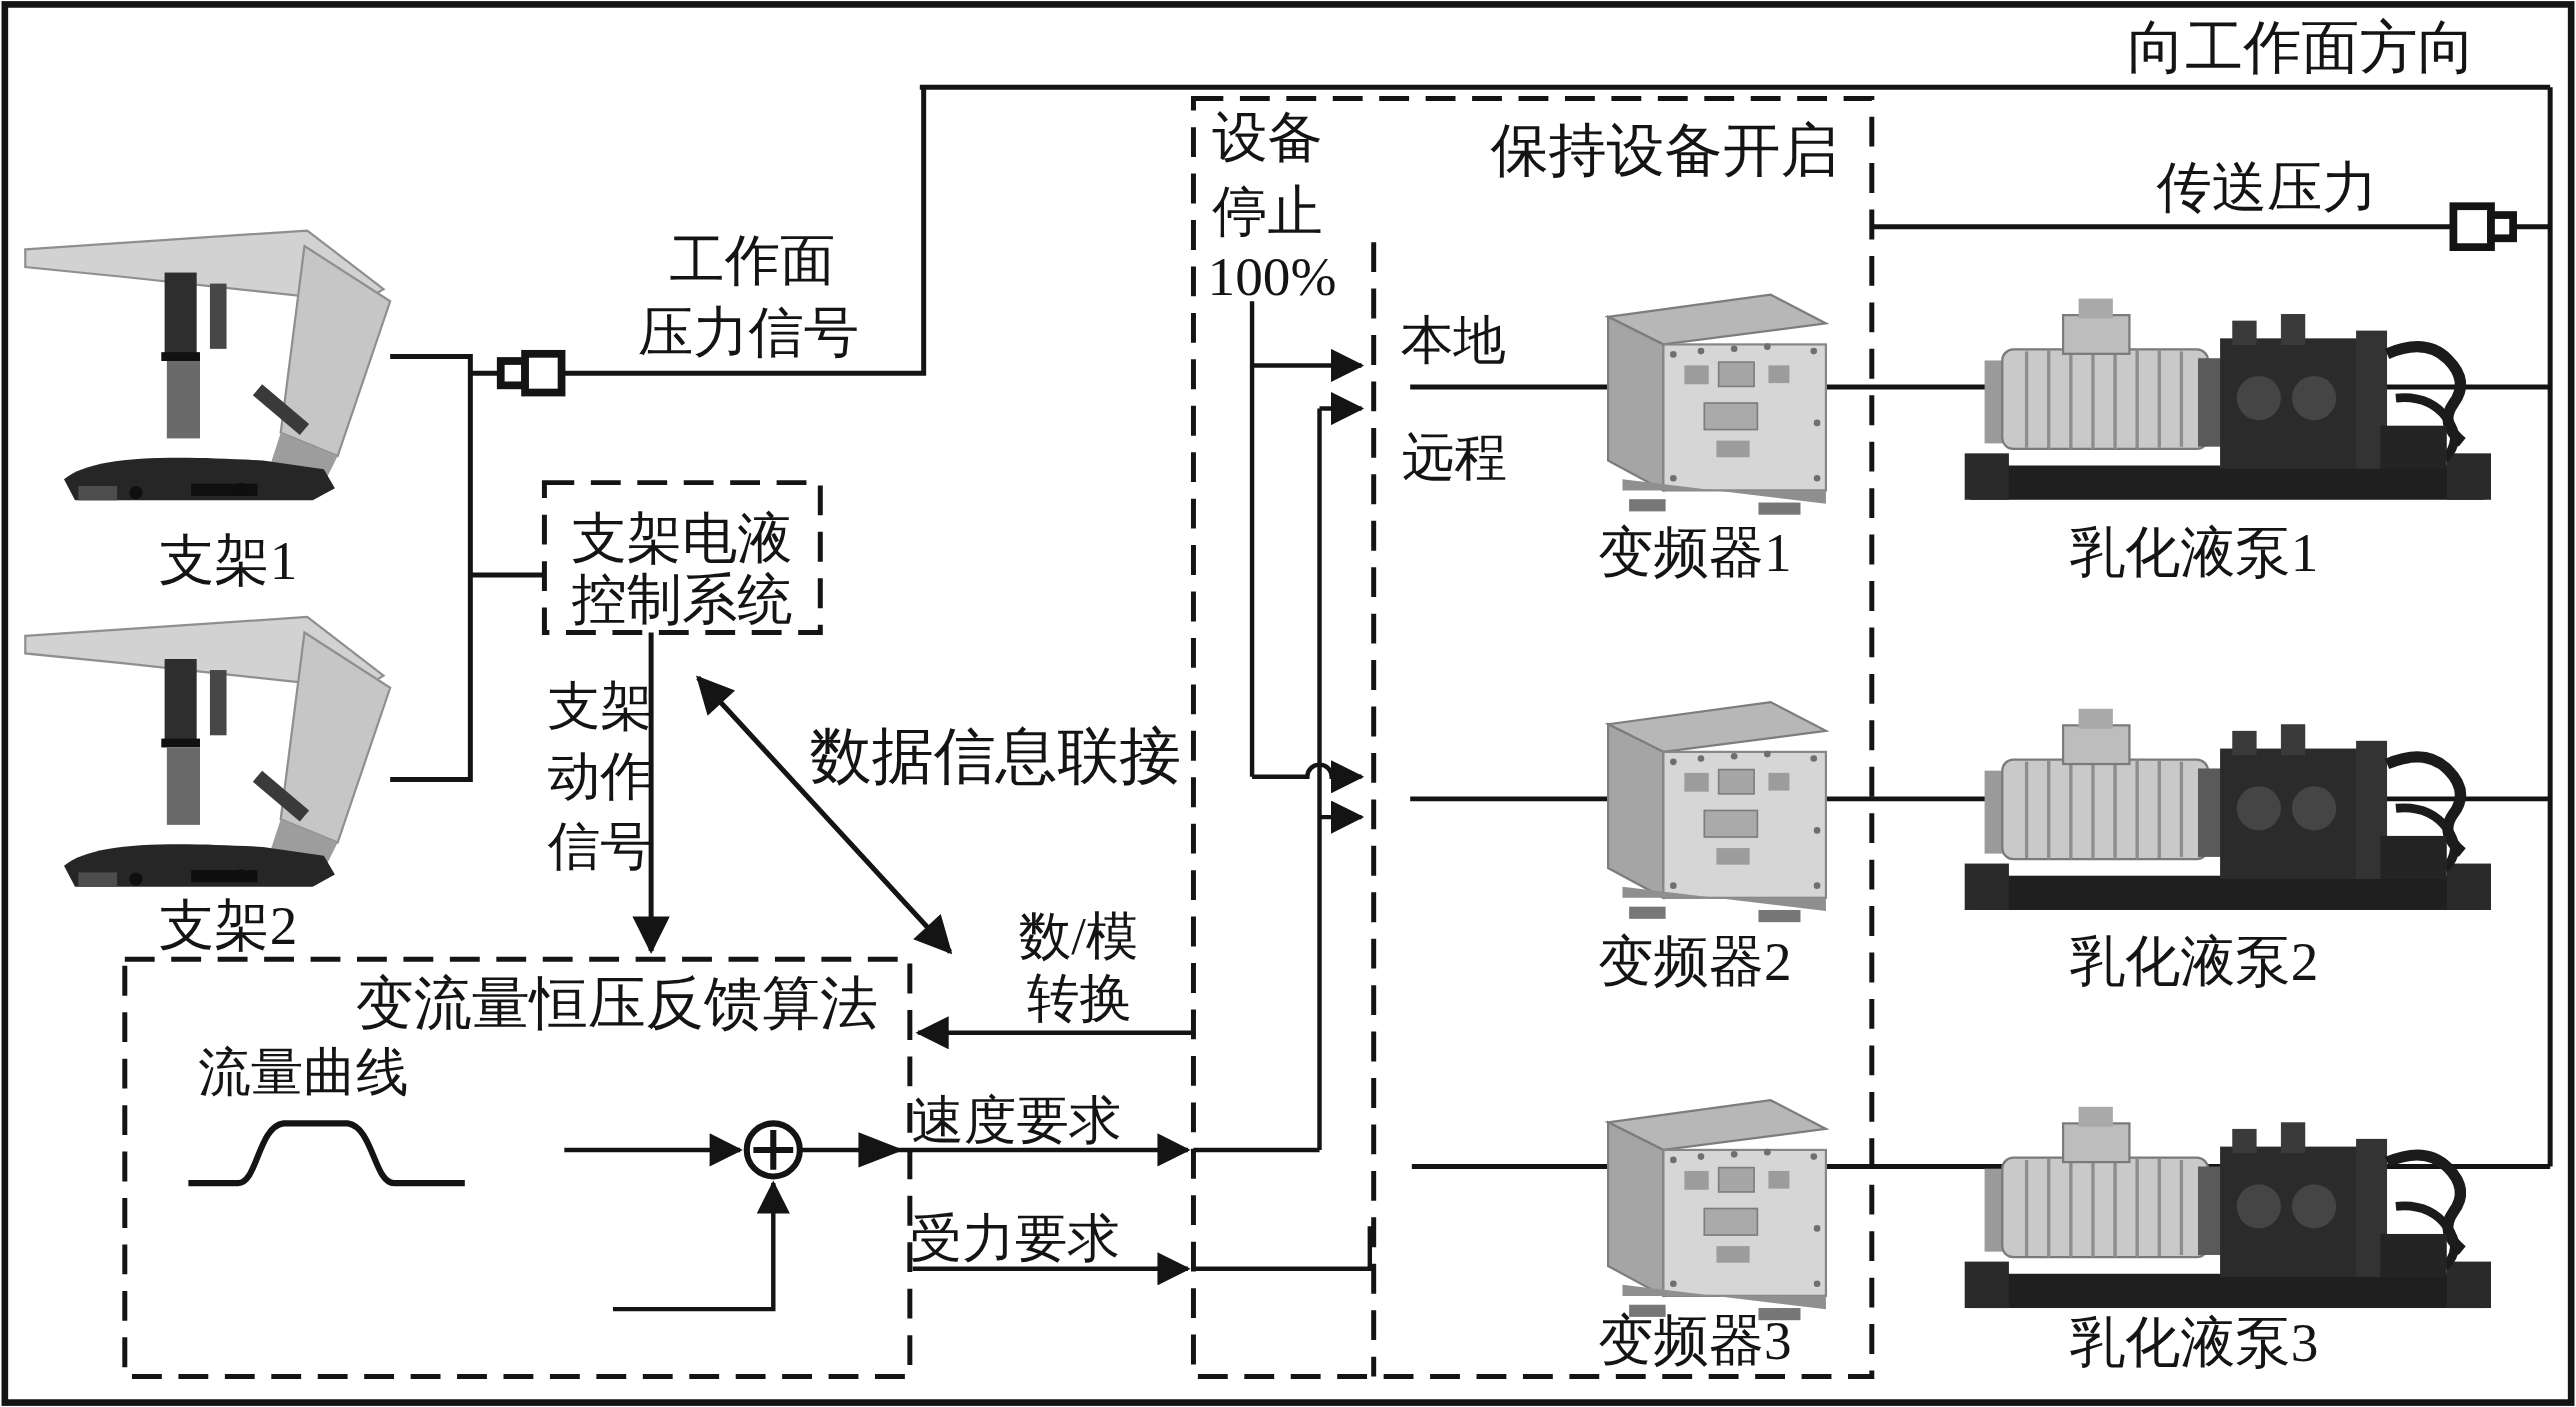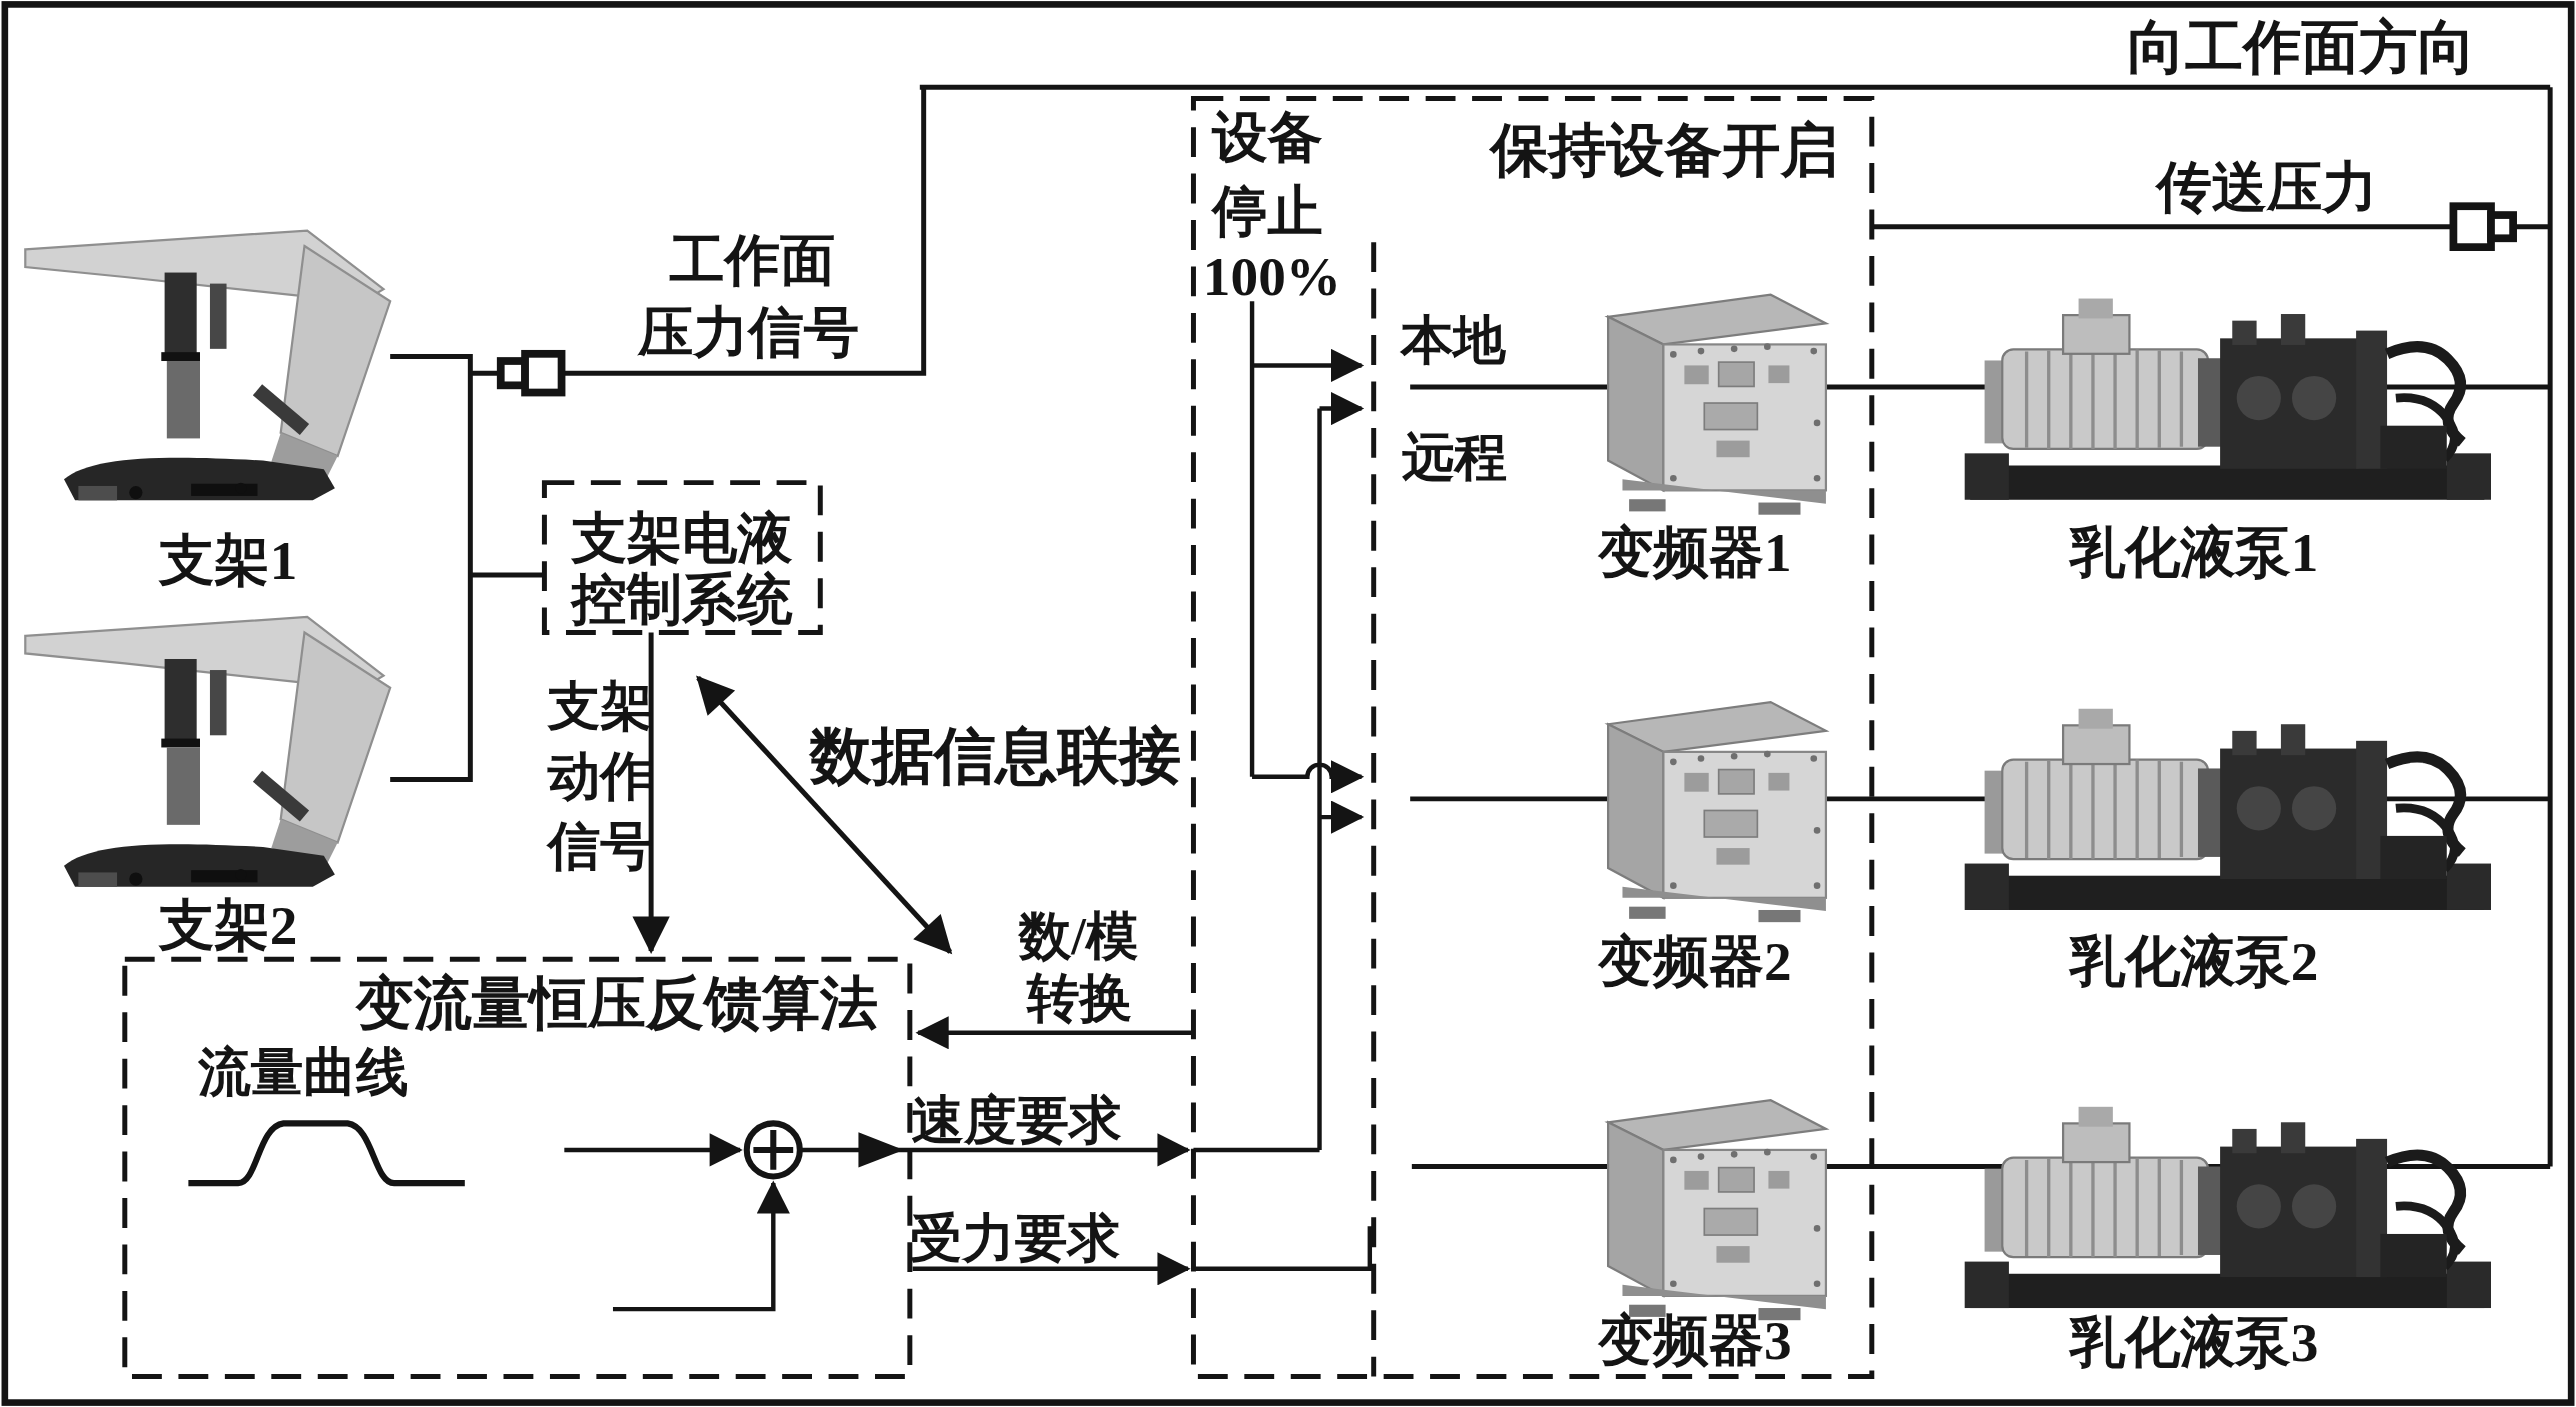--- a/index.html
+++ b/index.html
@@ -1,17 +1,17 @@
 <!DOCTYPE html>
 <html style="font-size:8.8px"><head>
 <meta charset="utf-8">
 <title></title>
 <style>
   html,body{margin:0;padding:0;background:#ffffff;}
-  #stage{position:relative;width:2576px;height:1407px;background:#ffffff;overflow:hidden;font-weight:bold;}
+  #stage{position:relative;width:2576px;height:1407px;background:#ffffff;overflow:hidden;}
   svg{display:block;}
   text{font-family:"Liberation Serif","DejaVu Serif",serif;fill:#141414;}
   .t105{font-size:105px;}
   .t100{font-size:100px;}
   .t95{font-size:95px;}
   .t112{font-size:112px;}
   .ln{stroke:#141414;stroke-width:9;fill:none;}
   .ln8{stroke:#141414;stroke-width:8;fill:none;}
   .ln11{stroke:#141414;stroke-width:11;fill:none;}
   .dash{stroke:#141414;stroke-width:9;fill:none;stroke-dasharray:54 30;}

